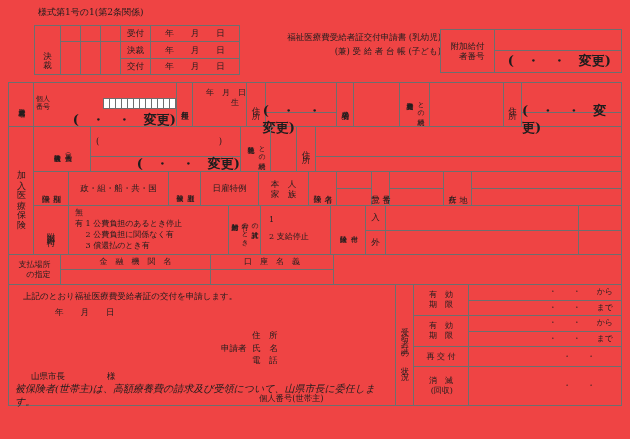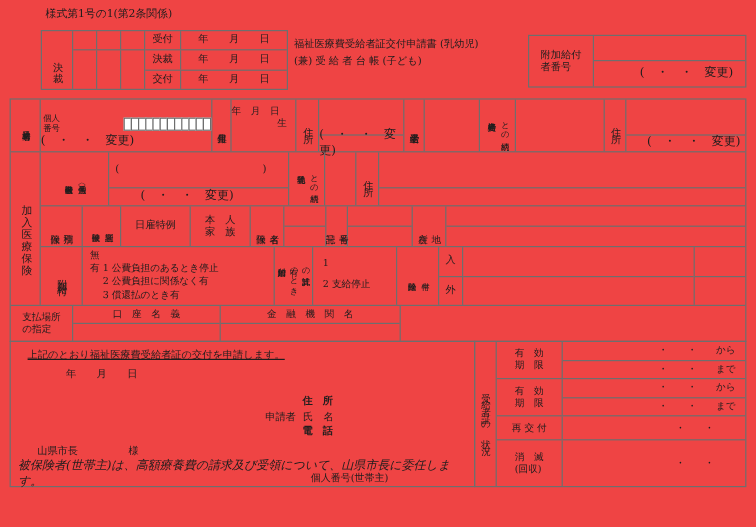--- a/index.html
+++ b/index.html
@@ -11,39 +11,39 @@
   .bordered{border:1px solid #6e6e6e;}
   .br{border-right:1px solid #6e6e6e;}
   .bb{border-bottom:1px solid #6e6e6e;}
   .bt{border-top:1px solid #6e6e6e;}
   .flex{display:flex;}
   .col{display:flex;flex-direction:column;}
   .cc{display:flex;align-items:center;justify-content:center;}
   .grow{flex:1;min-width:0;min-height:0;}
   .pre{white-space:pre-line;}
   .vert{writing-mode:vertical-lr;text-orientation:mixed;white-space:pre-line;line-height:11px;}
-  .note{font-size:10px;}
+  .note{font-size:13px;font-weight:bold;}
   .small{font-size:8px;}
   .tiny{font-size:7px;}
   .right{justify-content:flex-end;display:flex;align-items:center;}
-  .center{text-align:left;}
+  .center{text-align:right;}
   
   .pnbox{width:7px;height:11px;border:1px solid #6e6e6e;margin-left:-1px;background:#fff;flex:none;}
   
   .split2 .half{flex:1;display:flex;align-items:center;}
   .split2 .half.first{border-bottom:1px solid #6e6e6e;}
   
   .ls-kessai{letter-spacing:9px;padding-top:7px;}
   .ls-kanyu{font-size:9px;letter-spacing:10px;padding-top:5px;}
   .ls-jukyu{font-size:7px;letter-spacing:0.4px;}
   .ls-status{letter-spacing:6px;padding-top:3px;font-size:8px;}
   .ls-fuka{letter-spacing:2px;}
   .lh10{line-height:10px;}
   .applicant-rows{line-height:12.5px;}
-  .pl32{padding-left:31px;font-weight:bold;}
+  .pl32{padding-left:31px;}
 </style>
 </head>
 <body>
 
 <div class="page">
 
   <div class="abs" style="left:38px;top:7px;font-size:9px;">様式第1号の1(第2条関係)</div>
 
   <div class="abs bordered flex" style="left:34px;top:25px;width:206px;height:50px;">
     <div class="br cc" style="width:26px;">
@@ -180,20 +180,21 @@
             <div class="grow"></div>
             <div class="bt" style="height:15px;"></div>
           </div>
         </div>
 
         <div class="flex bb" style="height:34px;">
           <div class="br cc" style="width:35px;">
             <span class="vert small">保険
 種別</span>
           </div>
+          <div class="br cc" style="width:100px;">政・組・船・共・国</div>
           <div class="br cc" style="width:32px;">
             <span class="vert tiny">被保険
 者証別</span>
           </div>
           <div class="br cc" style="width:58px;">日雇特例</div>
           <div class="br cc center pre lh10" style="width:50px;">本　人
 家　族</div>
           <div class="br cc" style="width:28px;">
             <span class="vert small">保険
 者名</span>
@@ -252,33 +253,33 @@
               <div class="grow"></div>
           </div>
         </div>
 
       </div>
     </div>
 
     <div class="flex grow">
       <div class="br cc center pre small lh10" style="width:52px;">支払場所
 の指定</div>
+      <div class="br col" style="width:150px;">
+        <div class="bb cc small" style="height:15px;">金　融　機　関　名</div>
+        <div class="grow"></div>
+      </div>
       <div class="br col" style="width:123px;">
         <div class="bb cc small" style="height:15px;">口　座　名　義</div>
         <div class="grow"></div>
       </div>
-      <div class="br col" style="width:150px;">
-        <div class="bb cc small" style="height:15px;">金　融　機　関　名</div>
-        <div class="grow"></div>
-      </div>
     </div>
   </div>
 
   <div class="abs bordered" style="left:8px;top:284px;width:388px;height:122px;">
-    <div class="abs" style="left:14px;top:6px;text-decoration:underline;">上記のとおり福祉医療費受給者証の交付を申請します。</div>
+    <div class="abs" style="left:14px;top:6px;">上記のとおり福祉医療費受給者証の交付を申請します。</div>
     <div class="abs" style="left:46px;top:22px;">年　　月　　日</div>
     <div class="abs applicant-rows" style="left:212px;top:44px;">
       <div class="pl32">住　所</div>
       <div class="flex">
         <span>申請者</span>
         <span style="margin-left:6px;">氏　名</span>
       </div>
       <div class="pl32">電　話</div>
     </div>
     <div class="abs flex" style="left:22px;top:86px;gap:42px;">

